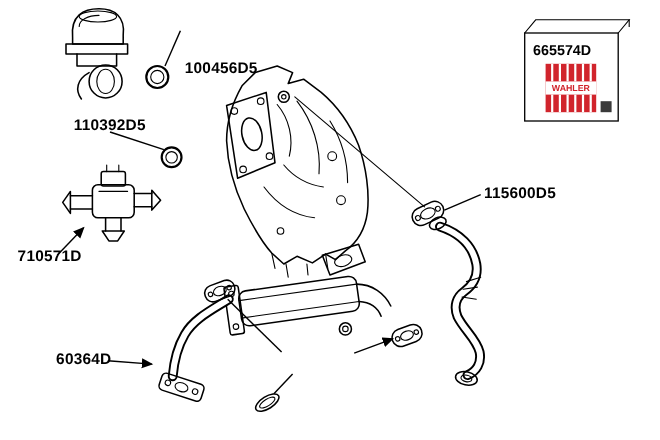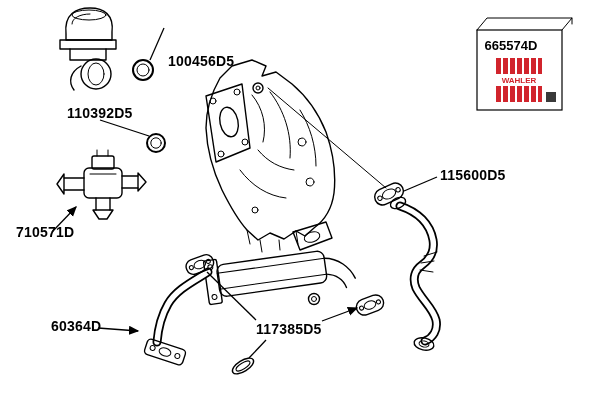--- a/index.html
+++ b/index.html
@@ -220,20 +220,19 @@
   </svg>
 
   <div class="part-label" style="left:168px;top:14px;margin-top:39px;">100456D5</div>
 
   <div class="part-label" style="left:31px;top:105px;margin-left:36px;">110392D5</div>
 
   <div class="part-label" style="left:16px;top:224px;">710571D</div>
 
   <div class="part-label" style="left:36px;top:318px;margin-left:15px;">60364D</div>
 
-  <div class="part-label" style="left:256px;top:321px;">117385D5</div>
 
   <div class="part-label" style="left:440px;top:167px;">115600D5</div>
 
   <div class="box-label">665574D</div>
 
 
 </div>
 
 </body></html>

